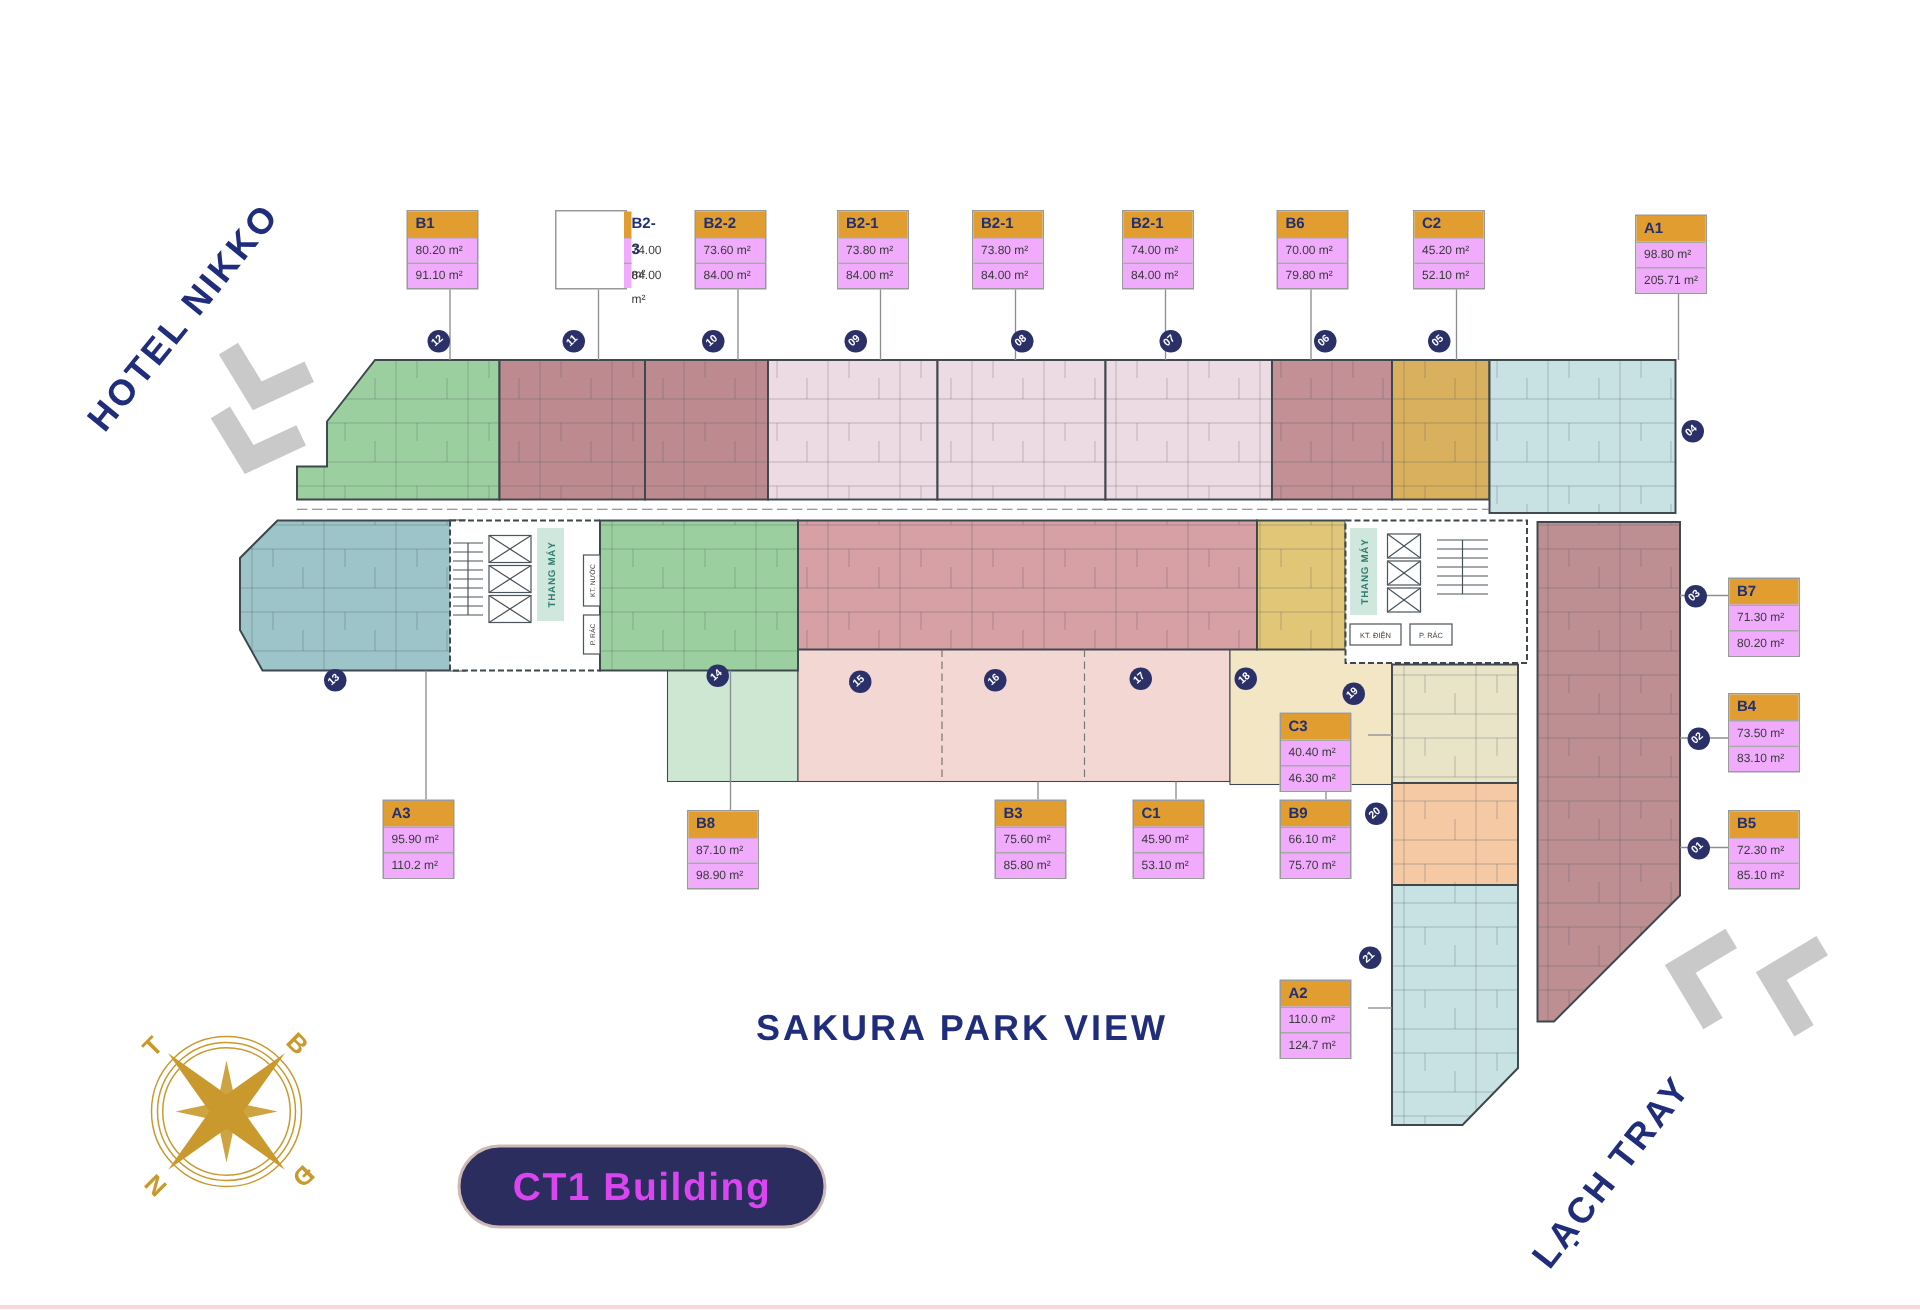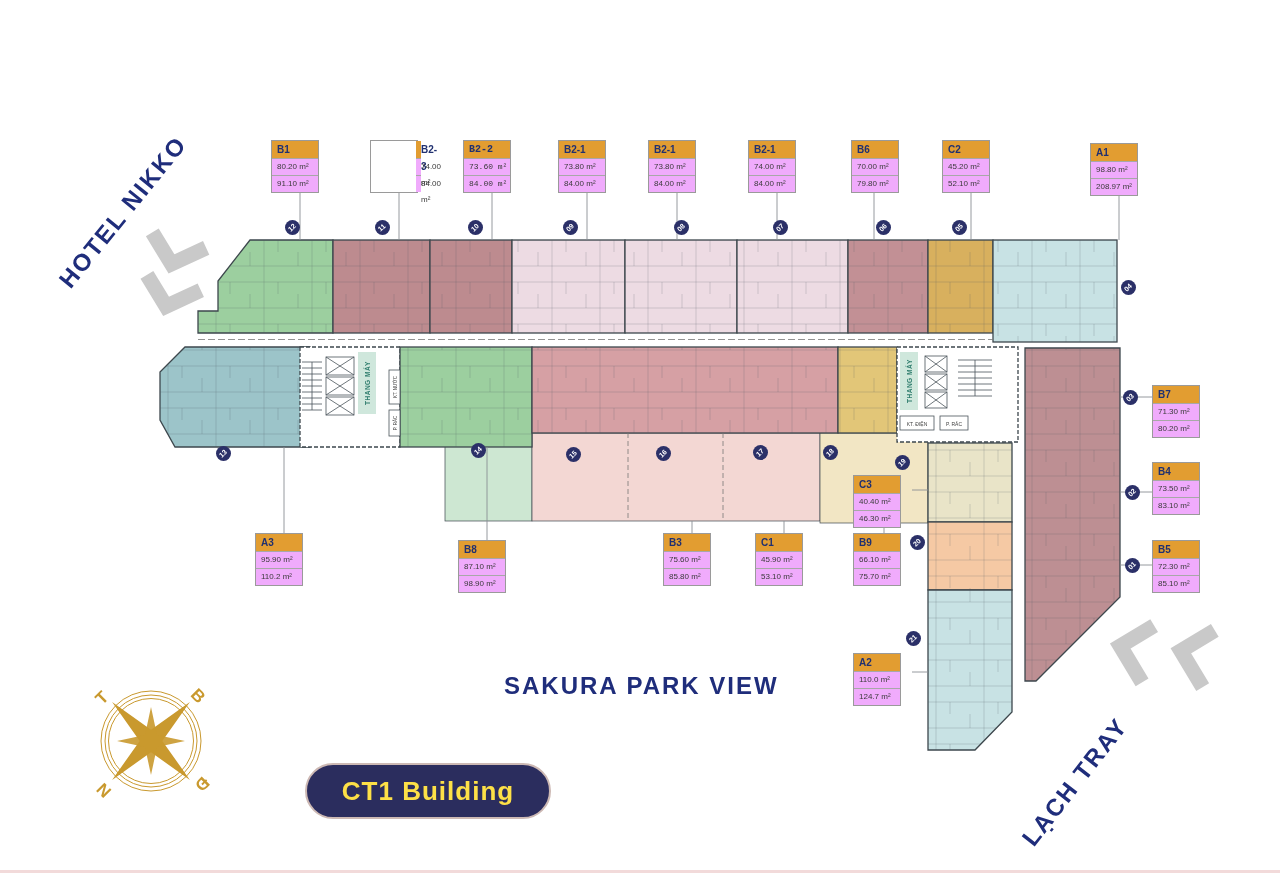--- a/index.html
+++ b/index.html
@@ -11,21 +11,21 @@
          font-family:"Liberation Sans",sans-serif;}
   svg{display:block;}
   #plan-svg{position:absolute;left:0;top:0;}
   .biglabel{position:absolute;color:var(--navy);font-weight:bold;white-space:nowrap;}
   #city-view{left:558px;top:52px;font-size:27px;letter-spacing:3px;}
   #sakura{left:504px;top:672px;font-size:24px;letter-spacing:2px;}
   #hotel-nikko{left:18px;top:198px;font-size:24px;letter-spacing:2px;transform:rotate(-51deg);transform-origin:center;width:210px;text-align:center;}
   #lach-tray{left:975px;top:768px;font-size:24px;letter-spacing:2px;transform:rotate(-52deg);transform-origin:center;width:200px;text-align:center;}
   #pill{position:absolute;left:305px;top:763px;width:242px;height:52px;border-radius:28px;
         background:var(--pill);border:2px solid #cdb9b4;display:flex;align-items:center;justify-content:center;}
-  #pill span{color:#fde047;font-weight:bold;font-size:26px;letter-spacing:1px;}
+  #pill span{color:#d946ef;font-weight:bold;font-size:26px;letter-spacing:1px;}
   .card{position:absolute;width:48px;background:#fff;border:1px solid #9a9a9a;box-sizing:border-box;}
   .card-h{height:17px;background:var(--hdr);color:#203070;font-weight:bold;font-size:10px;
           line-height:17px;padding-left:5px;}
   .card-r{height:16px;background:#f0abfc;font-size:8px;color:#3a3a3a;line-height:16px;padding-left:5px;
           border-top:1px solid #a8a8a8;}
   .badge{position:absolute;width:15px;height:15px;border-radius:50%;background:var(--badge);
          display:flex;align-items:center;justify-content:center;}
   .badge span{color:#fff;font-size:7px;font-weight:bold;transform:rotate(-42deg);letter-spacing:0;}
   #bottom-strip{position:absolute;left:0;bottom:0;width:1280px;height:3px;background:#f2dada;}
 </style>
@@ -181,21 +181,21 @@
       <div class="card" style="left: 271px; top: 140px;">
         <div class="card-h">B1</div>
         <div class="card-r">80.20 m²</div>
         <div class="card-r">91.10 m²</div>
       </div>
       <div class="card" style="left: 370px; top: 140px; padding-left: 45px;">
         <div class="card-h">B2-3</div>
         <div class="card-r">74.00 m²</div>
         <div class="card-r">84.00 m²</div>
       </div>
-      <div class="card" style="left: 463px; top: 140px; font-family: Liberation Mono, monospace;">
+      <div class="card" style="left: 463px; top: 140px;">
         <div class="card-h">B2-2</div>
         <div class="card-r">73.60 m²</div>
         <div class="card-r">84.00 m²</div>
       </div>
       <div class="card" style="left: 558px; top: 140px;">
         <div class="card-h">B2-1</div>
         <div class="card-r">73.80 m²</div>
         <div class="card-r">84.00 m²</div>
       </div>
       <div class="card" style="left: 648px; top: 140px;">
@@ -214,21 +214,21 @@
         <div class="card-r">79.80 m²</div>
       </div>
       <div class="card" style="left: 942px; top: 140px;">
         <div class="card-h">C2</div>
         <div class="card-r">45.20 m²</div>
         <div class="card-r">52.10 m²</div>
       </div>
       <div class="card" style="left: 1090px; top: 143px;">
         <div class="card-h">A1</div>
         <div class="card-r">98.80 m²</div>
-        <div class="card-r">208.97 m²</div>
+        <div class="card-r">205.71 m²</div>
       </div>
       <div class="card" style="left: 1152px; top: 385px;">
         <div class="card-h">B7</div>
         <div class="card-r">71.30 m²</div>
         <div class="card-r">80.20 m²</div>
       </div>
       <div class="card" style="left: 1152px; top: 462px;">
         <div class="card-h">B4</div>
         <div class="card-r">73.50 m²</div>
         <div class="card-r">83.10 m²</div>

